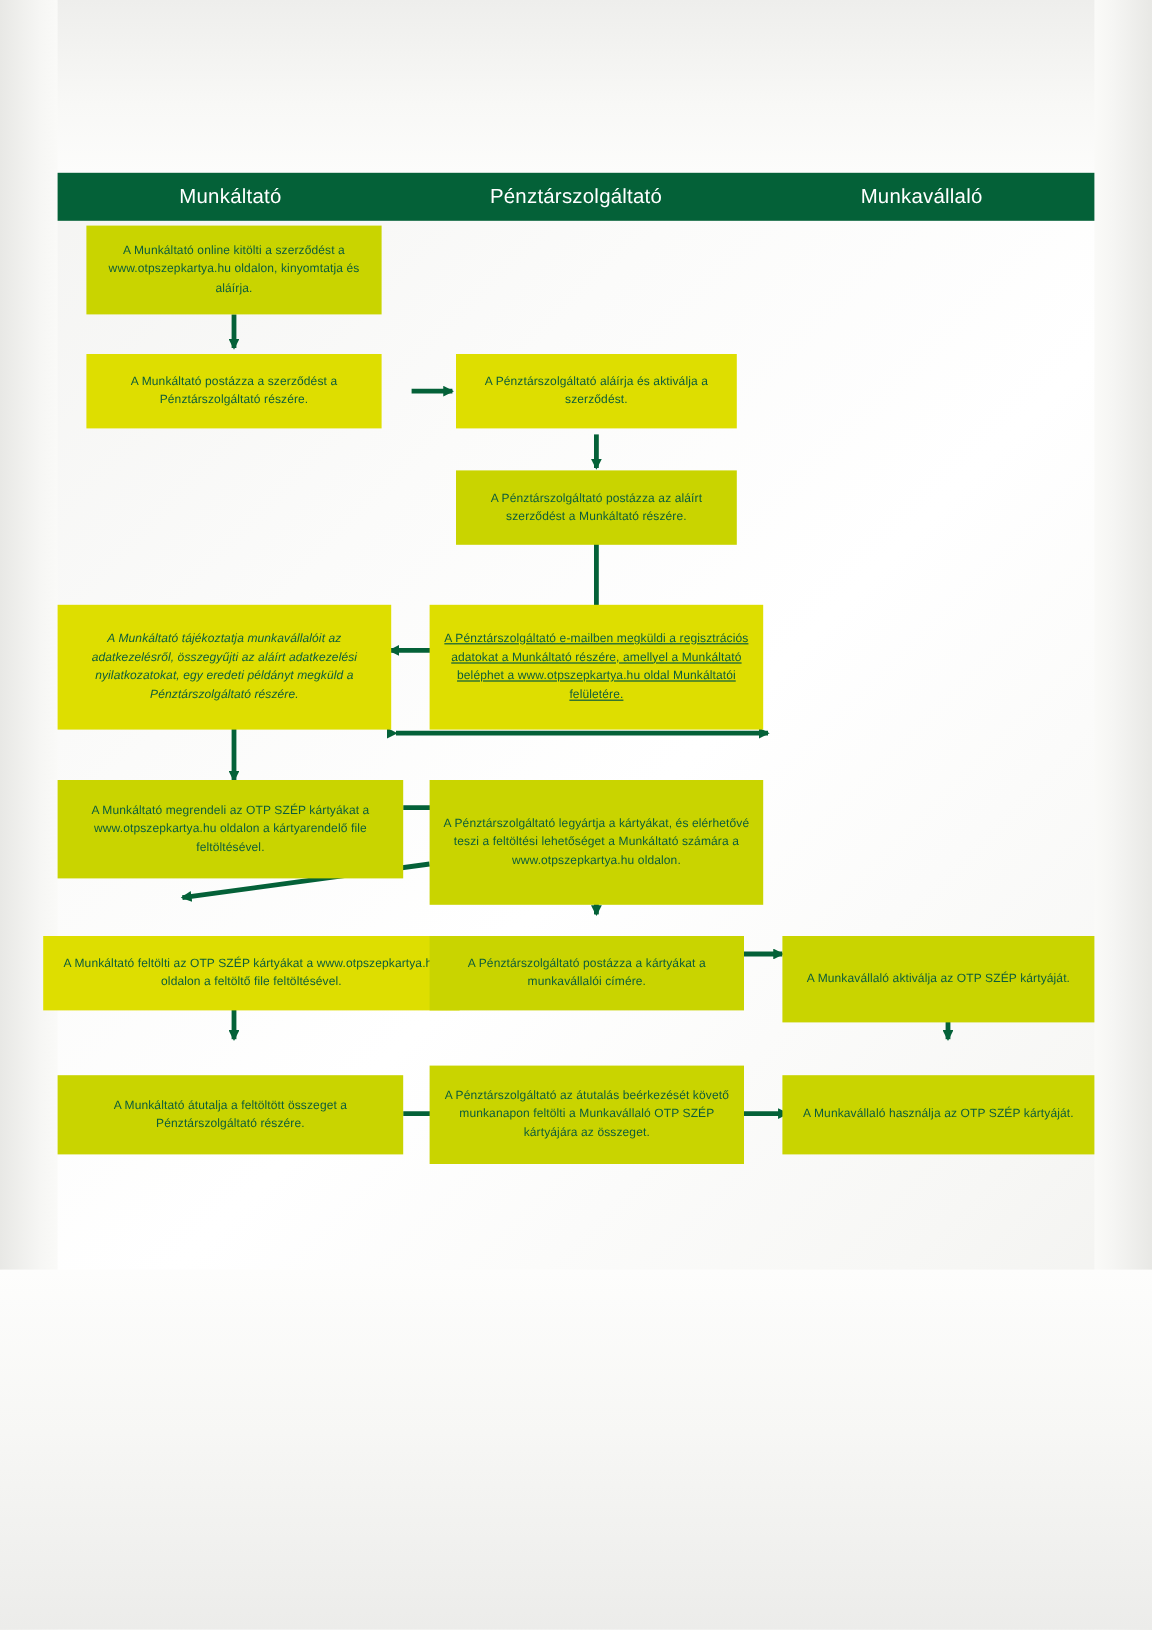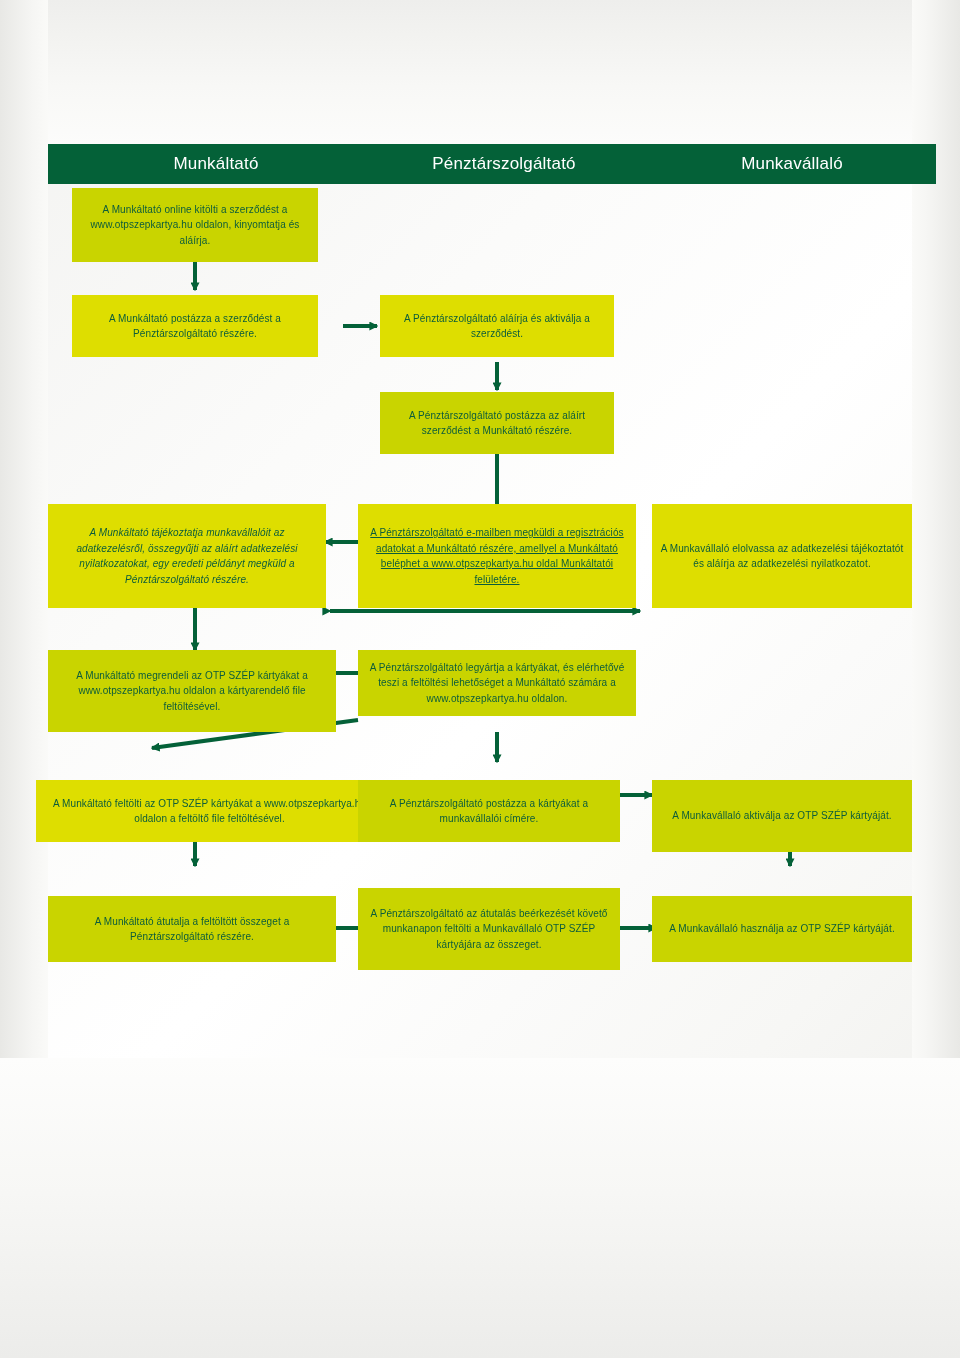--- a/index.html
+++ b/index.html
@@ -42,21 +42,20 @@
 
   .header-bar {
     position: absolute;
     left: 48px;
     top: 144px;
     width: 864px;
     height: 40px;
     background: #046138;
     display: flex;
     align-items: center;
-    padding-left: 24px;
   }
   .header-cell {
     flex: 1 1 0;
     text-align: center;
     color: #ffffff;
     font-size: 17px;
     font-weight: 400;
     letter-spacing: 0.2px;
   }
 
@@ -187,28 +186,25 @@
   <div class="box" style="left:380px; top:392px; width:234px; height:62px;">
     <span>A Pénztárszolgáltató postázza az aláírt szerződést a Munkáltató részére.</span>
   </div>
 
   <div class="box bright" style="left:48px; top:504px; width:278px; height:104px;font-style:italic;">
     <span>A Munkáltató tájékoztatja munkavállalóit az adatkezelésről, összegyűjti az aláírt adatkezelési nyilatkozatokat, egy eredeti példányt megküld a Pénztárszolgáltató részére.</span>
   </div>
   <div class="box bright" style="left:358px; top:504px; width:278px; height:104px;text-decoration:underline;">
     <span>A Pénztárszolgáltató e-mailben megküldi a regisztrációs adatokat a Munkáltató részére, amellyel a Munkáltató beléphet a www.otpszepkartya.hu oldal Munkáltatói felületére.</span>
   </div>
-  <div class="box bright" style="left:652px; top:504px; width:260px; height:104px;">
-    <span>A Munkavállaló elolvassa az adatkezelési tájékoztatót és aláírja az adatkezelési nyilatkozatot.</span>
-  </div>
 
   <div class="box" style="left:48px; top:650px; width:288px; height:82px;">
     <span>A Munkáltató megrendeli az OTP SZÉP kártyákat a www.otpszepkartya.hu oldalon a kártyarendelő file feltöltésével.</span>
   </div>
-  <div class="box" style="left:358px; top:650px; width:278px; height:66px;">
+  <div class="box" style="left:358px; top:650px; width:278px; height:104px;">
     <span>A Pénztárszolgáltató legyártja a kártyákat, és elérhetővé teszi a feltöltési lehetőséget a Munkáltató számára a www.otpszepkartya.hu oldalon.</span>
   </div>
 
   <div class="box bright" style="left:36px; top:780px; width:347px; height:62px;justify-content:flex-end;">
     <span>A Munkáltató feltölti az OTP SZÉP kártyákat a www.otpszepkartya.hu oldalon a feltöltő file feltöltésével.</span>
   </div>
   <div class="box" style="left:358px; top:780px; width:262px; height:62px;">
     <span>A Pénztárszolgáltató postázza a kártyákat a munkavállalói címére.</span>
   </div>
   <div class="box" style="left:652px; top:780px; width:260px; height:72px;">

